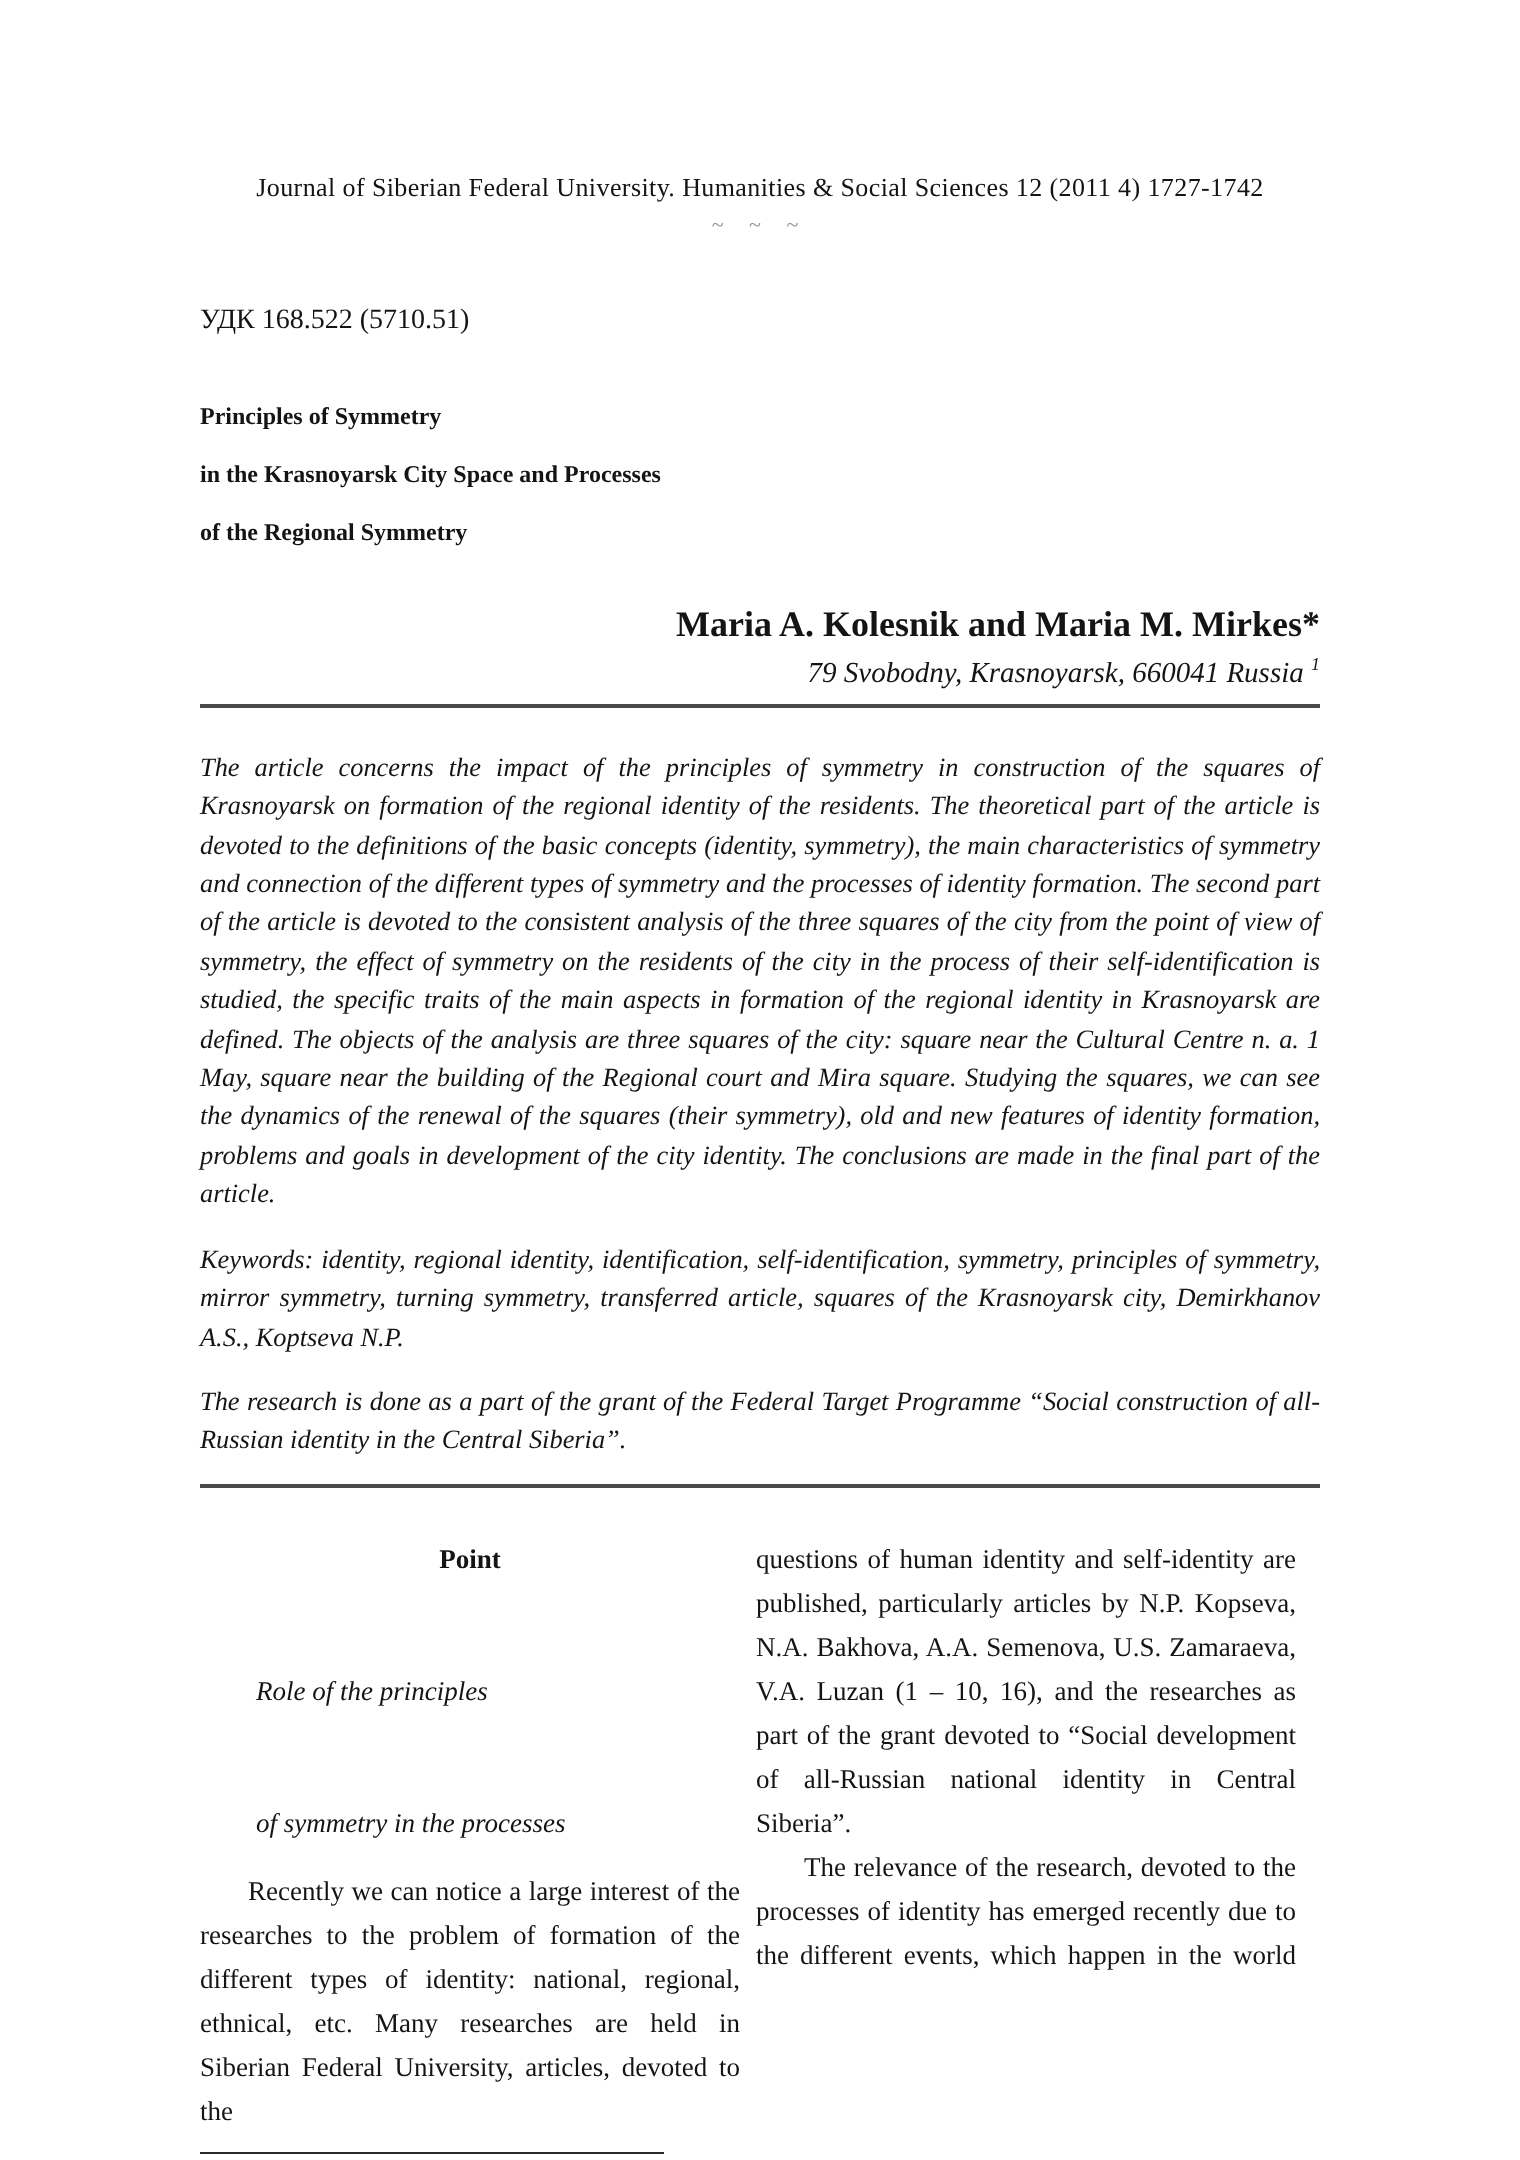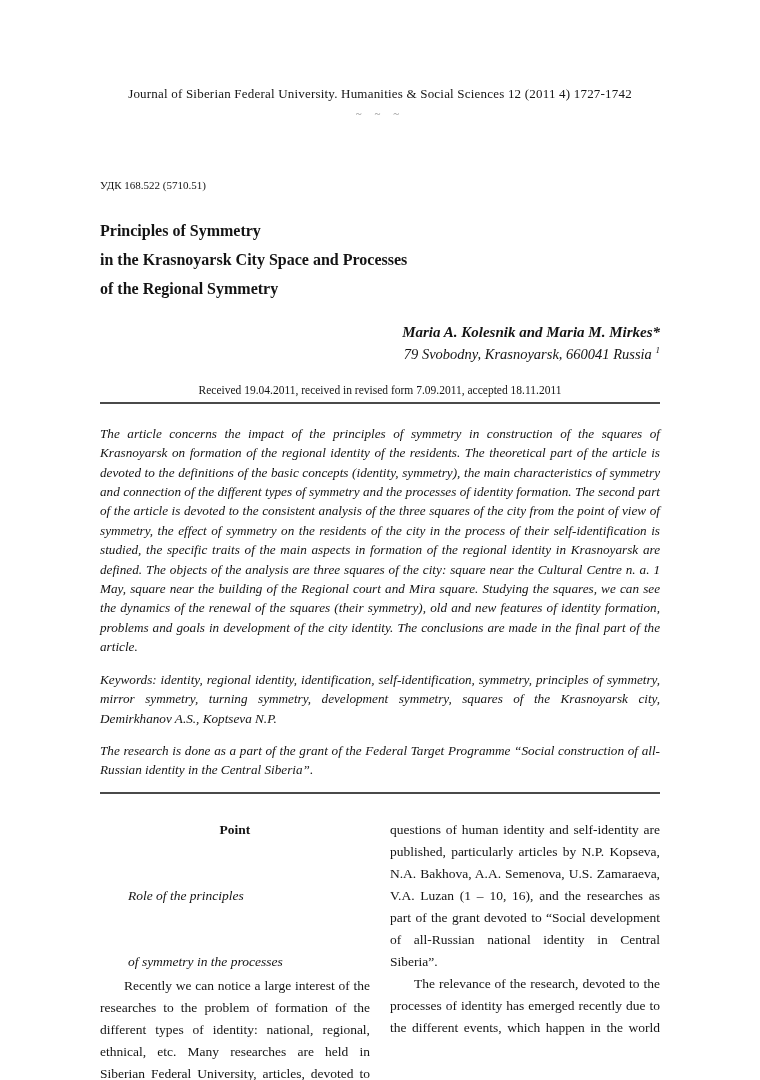--- a/index.html
+++ b/index.html
@@ -30,37 +30,36 @@
     white-space: nowrap;
   }
   .tildes {
     text-align: center;
     font-size: 11px;
     color: #8a8a8a;
     letter-spacing: 5px;
     margin-top: 5px;
   }
   .udk {
-    margin-top: 60px;
-    font-size: 11px;
+    margin-top: 34px;
+    font-size: 14px;
   }
   .title {
     margin-top: 25px;
     font-weight: bold;
-    font-size: 16px;
+    font-size: 12px;
     line-height: 29px;
   }
   .authors-block {
     margin-top: 21px;
     text-align: right;
   }
   .authors {
     font-weight: bold;
-    font-size: 15px;
-    font-style: italic;
+    font-size: 18px;
   }
   .affiliation {
     font-style: italic;
     font-size: 14.5px;
     margin-top: 5px;
   }
   .address {
     font-style: italic;
     font-size: 14.5px;
     margin-top: 4px;
@@ -87,21 +86,21 @@
   .abstract { margin-top: 20px; }
   .keywords { margin-top: 13px; }
   .grant { margin-top: 13px; }
   .rule-bottom {
     border: none;
     border-top: 2px solid #4a4a4a;
     margin: 12px 0 0 0;
   }
   .columns {
     display: flex;
-    gap: 20px;
+    gap: 8px;
     margin-top: 25px;
     font-size: 13.5px;
     line-height: 22px;
   }
   .col {
     width: 270px;
   }
   .section-heading {
     text-align: center;
     font-weight: bold;
@@ -156,40 +155,39 @@
       <div>Principles of Symmetry</div>
       <div>in the Krasnoyarsk City Space and Processes</div>
       <div>of the Regional Symmetry</div>
     </div>
 
     <div class="authors-block">
       <div class="authors">Maria A. Kolesnik and Maria M. Mirkes*</div>
       <div class="address"><span>79 Svobodny, Krasnoyarsk, 660041 Russia</span> <sup>1</sup></div>
     </div>
 
-    <div class="received">Received 19.04.2011, received in revised form 7.09.2011, accepted 18.11.2011</div>
 
     <hr class="rule">
 
     <div class="abstract">The article concerns the impact of the principles of symmetry in construction of the squares of Krasnoyarsk on formation of the regional identity of the residents. The theoretical part of the article is devoted to the definitions of the basic concepts (identity, symmetry), the main characteristics of symmetry and connection of the different types of symmetry and the processes of identity formation. The second part of the article is devoted to the consistent analysis of the three squares of the city from the point of view of symmetry, the effect of symmetry on the residents of the city in the process of their self-identification is studied, the specific traits of the main aspects in formation of the regional identity in Krasnoyarsk are defined. The objects of the analysis are three squares of the city: square near the Cultural Centre n. a. 1 May, square near the building of the Regional court and Mira square. Studying the squares, we can see the dynamics of the renewal of the squares (their symmetry), old and new features of identity formation, problems and goals in development of the city identity. The conclusions are made in the final part of the article.</div>
 
-    <div class="keywords">Keywords: identity, regional identity, identification, self-identification, symmetry,  principles of symmetry, mirror symmetry, turning symmetry, development symmetry, squares of the Krasnoyarsk city, Demirkhanov A.S., Koptseva N.P.</div>
+    <div class="keywords">Keywords: identity, regional identity, identification, self-identification, symmetry,  principles of symmetry, mirror symmetry, turning symmetry, transferred article, squares of the Krasnoyarsk city, Demirkhanov A.S., Koptseva N.P.</div>
 
     <div class="grant">The research is done as a part of the grant of the Federal Target Programme “Social construction of all-Russian identity in the Central Siberia”.</div>
 
     <hr class="rule-bottom">
 
     <div class="columns">
       <div class="col">
         <div class="section-heading">Point</div>
         <div>
           <div class="subheading-line">Role of the principles</div>
           <div class="subheading-line">of symmetry in the processes</div>
         </div>
-        <div class="para-first justify-all" style="margin-top:2px;">Recently we can notice a large interest of the researches to the problem of formation of the different types of identity: national, regional, ethnical, etc. Many researches are held in Siberian Federal University, articles, devoted to the</div>
+        <div class="para-first justify-all" style="margin-top:12px;">Recently we can notice a large interest of the researches to the problem of formation of the different types of identity: national, regional, ethnical, etc. Many researches are held in Siberian Federal University, articles, devoted to the</div>
       </div>
       <div class="col">
         <div class="justify">questions of human identity and self-identity are published, particularly articles by N.P. Kopseva, N.A. Bakhova, A.A. Semenova, U.S. Zamaraeva, V.A. Luzan (1 – 10, 16), and the researches as part of the grant devoted to “Social development of all-Russian national identity in Central Siberia”.</div>
         <div class="para-first justify-all">The relevance of the research, devoted to the processes of identity has emerged recently due to the different events, which happen in the world</div>
       </div>
     </div>
 
     <div class="footnote-area">
       <hr class="fn-sep">
       <div class="footnote">

